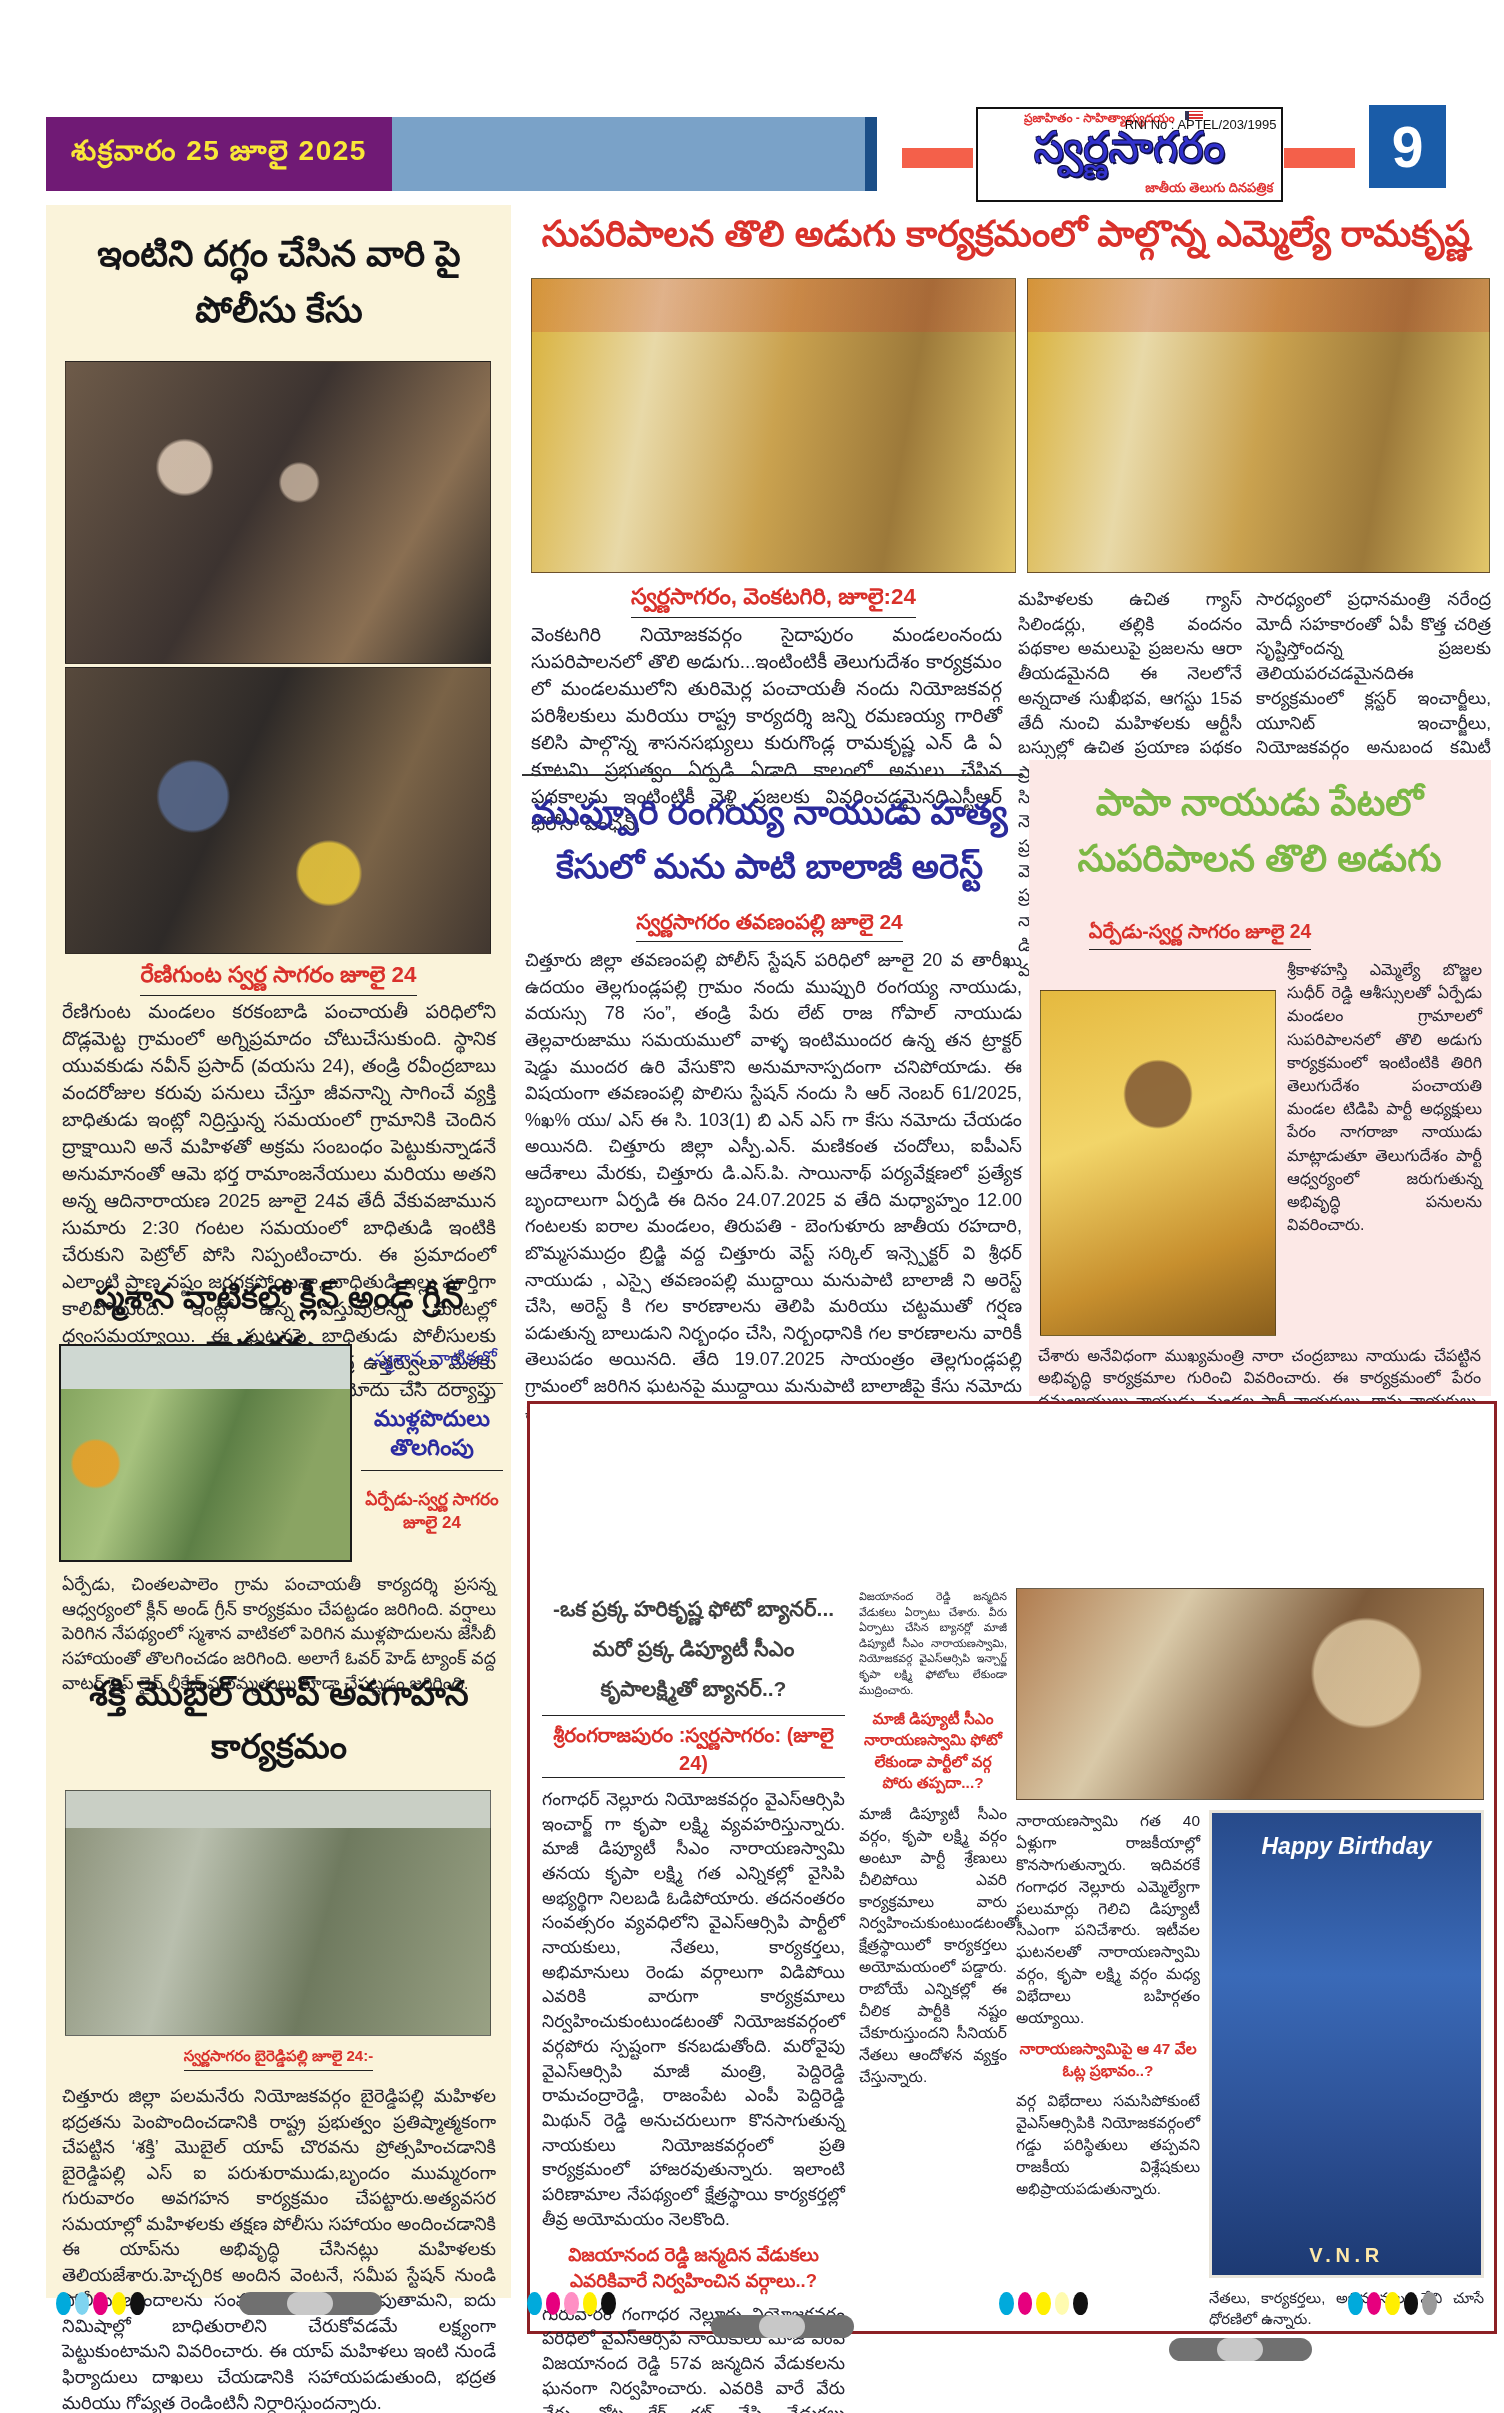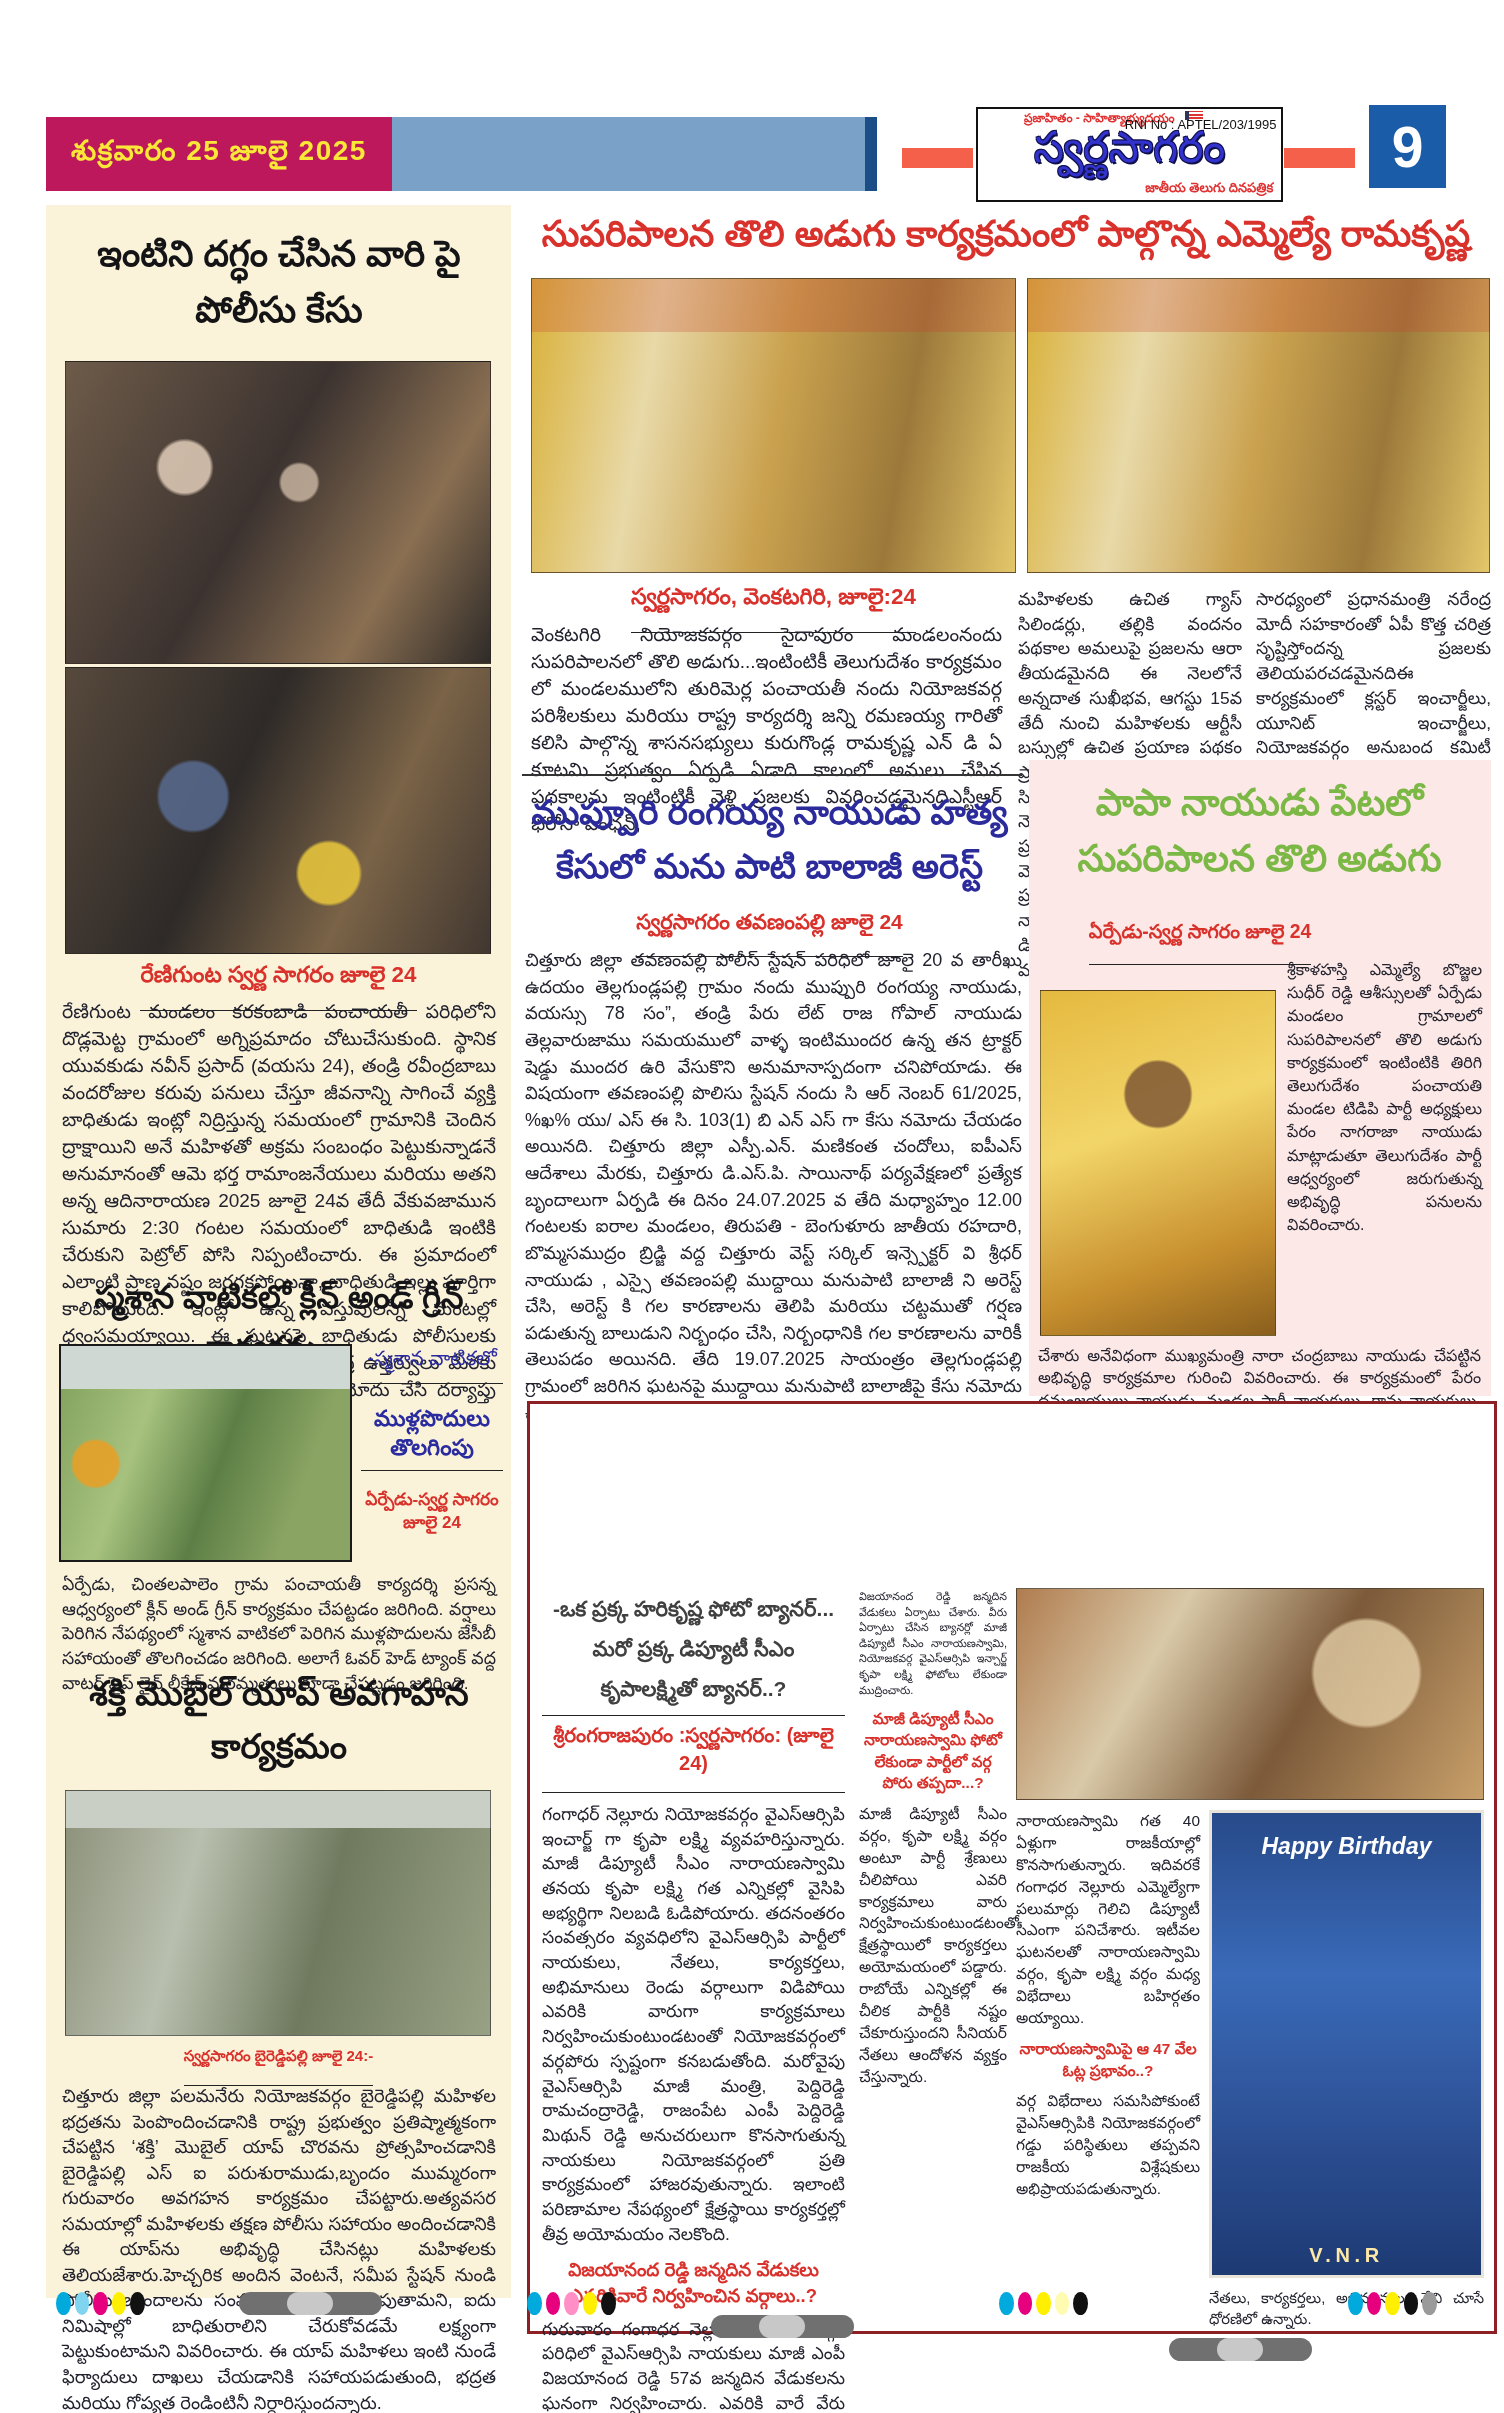--- a/index.html
+++ b/index.html
@@ -3,21 +3,21 @@
 <meta charset="utf-8">
 <style>
   html,body{margin:0;padding:0;background:#e8e8e8;}
   #page{position:relative;width:1504px;height:2413px;background:#ffffff;
         font-family:"Liberation Sans","DejaVu Sans",sans-serif;color:#22222e;}
   .abs{position:absolute;}
   .ctr{text-align:center;}
   .jst{text-align:justify;}
 
   
-  .hdr-left{left:46px;top:117px;width:346px;height:74px;background:#be185d;
+  .hdr-left{left:46px;top:117px;width:346px;height:74px;background:#701a75;
             display:flex;align-items:center;justify-content:center;}
   .hdr-left span{color:#f9e838;font-size:28px;font-weight:bold;letter-spacing:1.5px;}
   .hdr-mid{left:392px;top:117px;width:473px;height:74px;background:#7aa2c8;}
   .hdr-stripe{left:865px;top:117px;width:12.4px;height:74px;background:#1b4e87;}
   .dash{background:#f4604a;height:20px;width:71px;top:148px;}
   .dash-l{left:902px;} .dash-r{left:1284px;}
   .logo-box{left:976px;top:107px;width:303px;height:91px;background:#fff;border:2.3px solid #111;}
   .logo-tagline{position:absolute;top:2.3px;left:46px;color:#e03131;font-size:12px;font-weight:bold;}
   .flag-mark{position:absolute;top:2.3px;left:207px;width:14px;height:8.5px;
              background:repeating-linear-gradient(#d33 0 1.5px,#fff 1.5px 3.1px);border-left:4.6px solid #335;}
@@ -35,21 +35,21 @@
   .pink{left:1029px;top:760px;width:462px;height:636px;background:#fce8e6;}
   .bigbox{left:527px;top:1401px;width:964px;height:927px;border:3.9px solid #8c2025;background:#fff;}
 
   
   .h-black{color:#141417;font-weight:bold;}
   .h-red{color:#d9312b;font-weight:bold;}
   .h-navy{color:#2b2b9b;font-weight:bold;}
   .h-green{color:#7cb845;font-weight:bold;}
 
   .byline{color:#d9312b;font-weight:bold;}
-  .byline .u{display:inline-block;border-bottom:1.5px solid #222;padding-bottom:17px;}
+  .byline .u{display:inline-block;border-bottom:1.5px solid #222;padding-bottom:2px;}
   .body-txt{line-height:1.42;}
   .red-sub{color:#d9312b;font-weight:bold;}
 
   
   .ph{position:absolute;border:1.5px solid rgba(20,20,20,.55);box-sizing:border-box;}
   .ph-fire1{background:
      radial-gradient(circle at 28% 35%, rgba(225,205,185,.85) 0 7%, transparent 8%),
      radial-gradient(circle at 55% 40%, rgba(205,185,165,.8) 0 6%, transparent 7%),
      linear-gradient(120deg,#6e5b49,#3c3330 45%,#8a6f52 75%,#2f2b28);}
   .ph-fire2{background:

